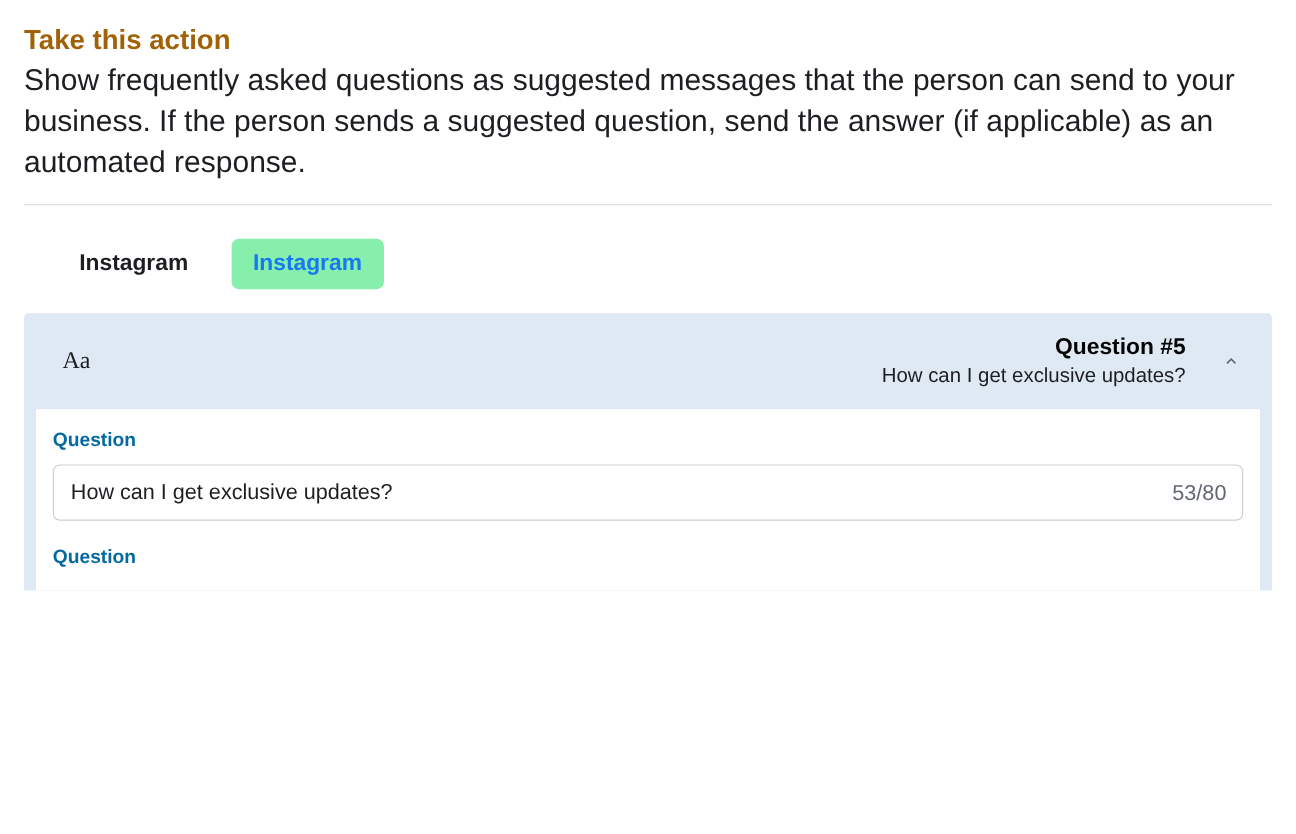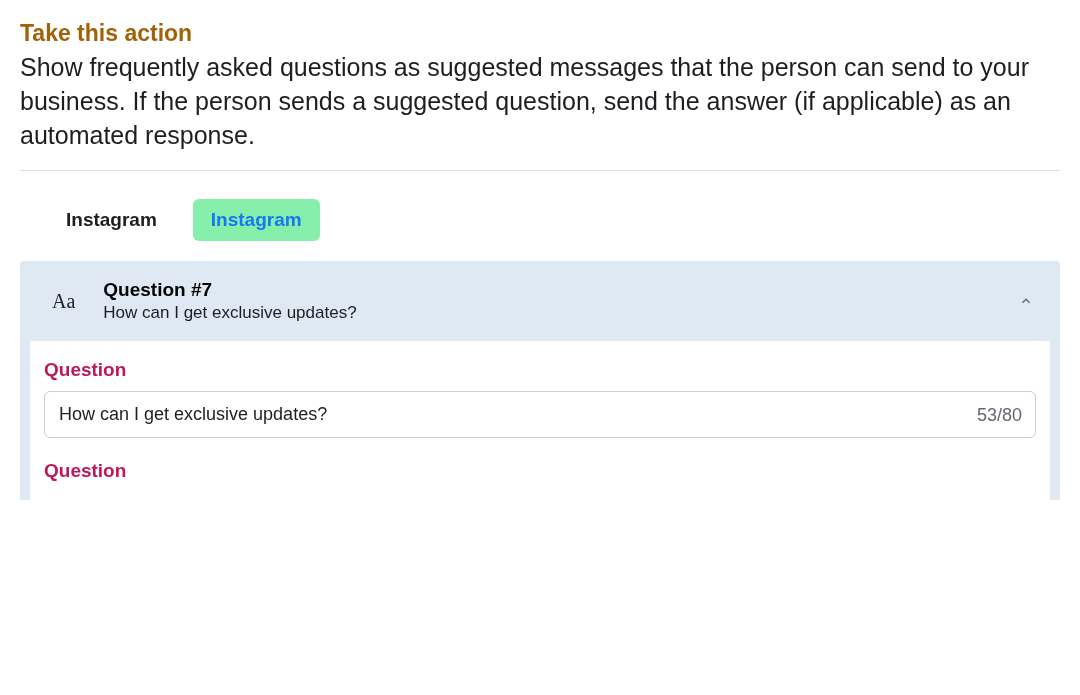--- a/index.html
+++ b/index.html
@@ -52,20 +52,21 @@
     }
     .question-panel {
       background: #dfe9f3;
       border-radius: 4px 4px 0 0;
     }
     .question-header {
       display: flex;
       align-items: center;
       padding: 18px 24px 18px 32px;
       gap: 28px;
+      text-align: right;
     }
     .aa-icon {
       font-family: Georgia, serif;
       font-size: 20px;
       font-weight: 400;
       color: #1c1e21;
     }
     .question-header-text {
       flex: 1;
     }
@@ -92,23 +93,23 @@
       width: 16px;
       height: 16px;
       fill: #606770;
     }
     .question-body {
       background: #fff;
       margin: 0 10px;
       padding: 18px 14px 8px 14px;
     }
     .field-label {
-      font-size: 19px;
+      font-size: 16px;
       font-weight: 700;
-      color: #be185d;
+      color: #0369a1;
       margin-bottom: 10px;
     }
     .input-wrap {
       position: relative;
       margin-bottom: 22px;
     }
     .text-input {
       width: 100%;
       padding: 12px 80px 12px 14px;
       font-size: 18px;
@@ -180,21 +181,21 @@
 
 <div class="tabs">
   <div class="tab">Instagram</div>
   <div class="tab active">Instagram</div>
 </div>
 
 <div class="question-panel">
   <div class="question-header">
     <span class="aa-icon">Aa</span>
     <div class="question-header-text">
-      <div class="question-title">Question #7</div>
+      <div class="question-title">Question #5</div>
       <div class="question-subtitle">How can I get exclusive updates?</div>
     </div>
     <div class="chevron">
       <svg viewBox="0 0 24 24">
           <path d="M7.41 15.41L12 10.83l4.59 4.58L18 14l-6-6-6 6z"></path>
         </svg>
     </div>
   </div>
 
   <div class="question-body">

